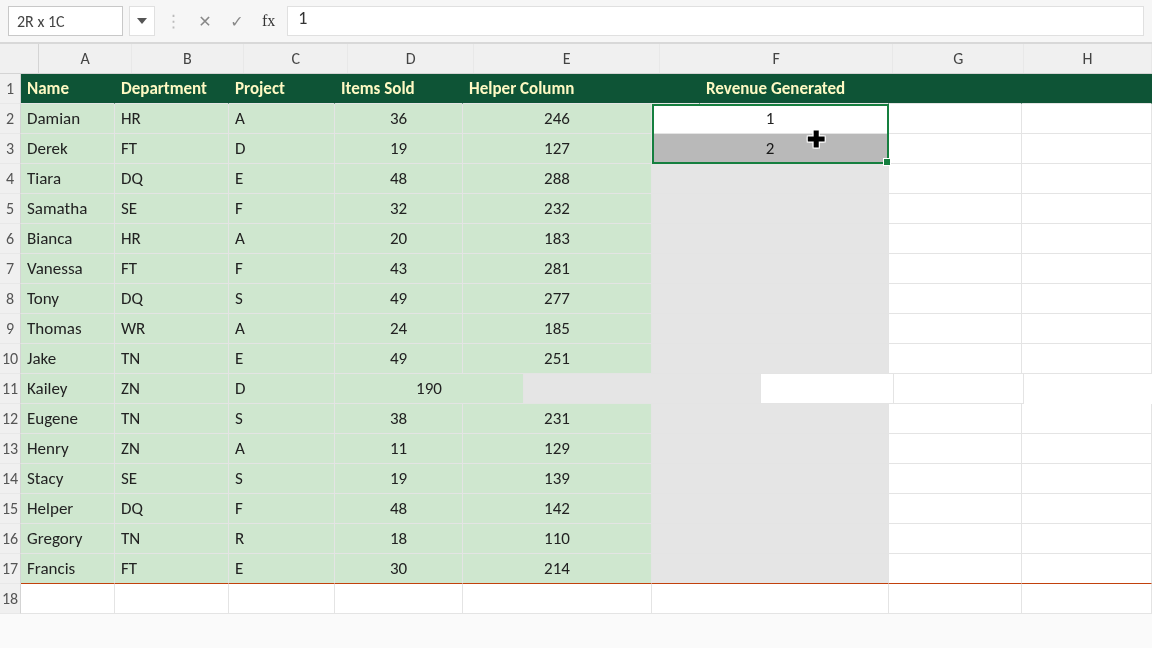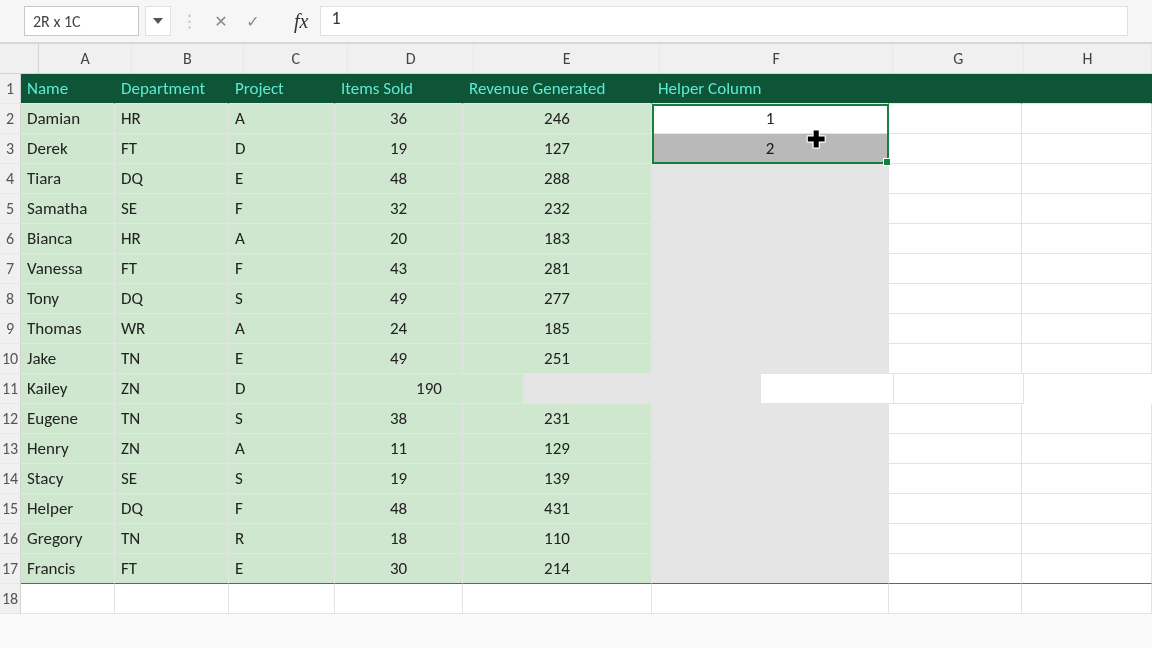--- a/index.html
+++ b/index.html
@@ -8,21 +8,21 @@
     background: #fafafa;
     overflow: hidden;
     font-size: 17px;
   }
   .formula-bar {
     display: flex;
     align-items: center;
     height: 44px;
     background: #f6f6f6;
     border-bottom: 2px solid #d8d8d8;
-    padding: 0 24px;
+    padding: 0 8px;
     gap: 6px;
   }
   .name-box {
     width: 115px;
     height: 30px;
     background: #fff;
     border: 1px solid #c8c8c8;
     display: flex;
     align-items: center;
     padding: 0 8px;
@@ -38,21 +38,21 @@
     color: #555;
     font-size: 12px;
     border: 1px solid #e0e0e0;
     background: #fff;
   }
   .mini-btn {
     width: 26px; height: 30px;
     display: flex; align-items: center; justify-content: center;
     color: #888; font-size: 16px;
   }
-  .fx-label { font-style: italic; font-family: "Times New Roman", serif; font-size: 20px; color: #333; padding: 0 6px; margin-left: 16px;}
+  .fx-label { font-family: "Times New Roman", serif; font-size: 16px; color: #333; padding: 0 6px;}
   .fx-sep { color:#bbb; padding:0 4px; }
   .formula-input {
     flex: 1;
     height: 30px;
     background: #fff;
     border: 1px solid #e0e0e0;
     padding: 0 10px;
     font-size: 18px;
     color: #333;
   }
@@ -113,22 +113,22 @@
     border-right: 1px solid #e4e4e4;
     border-bottom: 1px solid #e4e4e4;
     overflow: hidden;
     white-space: nowrap;
     font-size: 17px;
     color: #222;
   }
   .num { text-align: center; }
   .hdr-row .cell {
     background: #0e5436;
-    color: #5eead4;
-    font-weight: 400;
+    color: #fef9c3;
+    font-weight: 700;
     border-right: 1px solid #0e5436;
   }
   .hdr-row .cell:last-child { border-right: 1px solid #0e5436;}
   .data-row .fill {
     background: #cfe7cf;
   }
   .last-data .cell { border-bottom: 1px solid #c2410c; }
 
   
   .cA{width:94px}.cB{width:114px}.cC{width:106px}.cD{width:128px}.cE{width:189px}.cF{width:237px}.cG{width:133px}.cH{width:130px}
@@ -228,22 +228,22 @@
       <div class="row-h">18</div>
     </div>
 
     <div class="cells">
 
       <div class="row hdr-row">
         <div class="cell cA">Name</div>
         <div class="cell cB">Department</div>
         <div class="cell cC">Project</div>
         <div class="cell cD">Items Sold</div>
+        <div class="cell cF">Helper Column</div>
         <div class="cell cE">Revenue Generated</div>
-        <div class="cell cF">Helper Column</div>
         <div class="cell cG"></div>
         <div class="cell cH"></div>
       </div>
 
       <div id="data-rows">
           <div class="row data-row">
             <div class="cell cA fill">Damian</div>
             <div class="cell cB fill">HR</div>
             <div class="cell cC fill">A</div>
             <div class="cell cD fill num">36</div>
@@ -369,21 +369,21 @@
             <div class="cell cE fill num">139</div>
             <div class="cell cF num helper-bg"></div>
             <div class="cell cG"></div>
             <div class="cell cH"></div>
           </div>
           <div class="row data-row">
             <div class="cell cA fill">Helper</div>
             <div class="cell cB fill">DQ</div>
             <div class="cell cC fill">F</div>
             <div class="cell cD fill num">48</div>
-            <div class="cell cE fill num">431</div>
+            <div class="cell cE fill num">142</div>
             <div class="cell cF num helper-bg"></div>
             <div class="cell cG"></div>
             <div class="cell cH"></div>
           </div>
           <div class="row data-row">
             <div class="cell cA fill">Gregory</div>
             <div class="cell cB fill">TN</div>
             <div class="cell cC fill">R</div>
             <div class="cell cD fill num">18</div>
             <div class="cell cE fill num">110</div>

